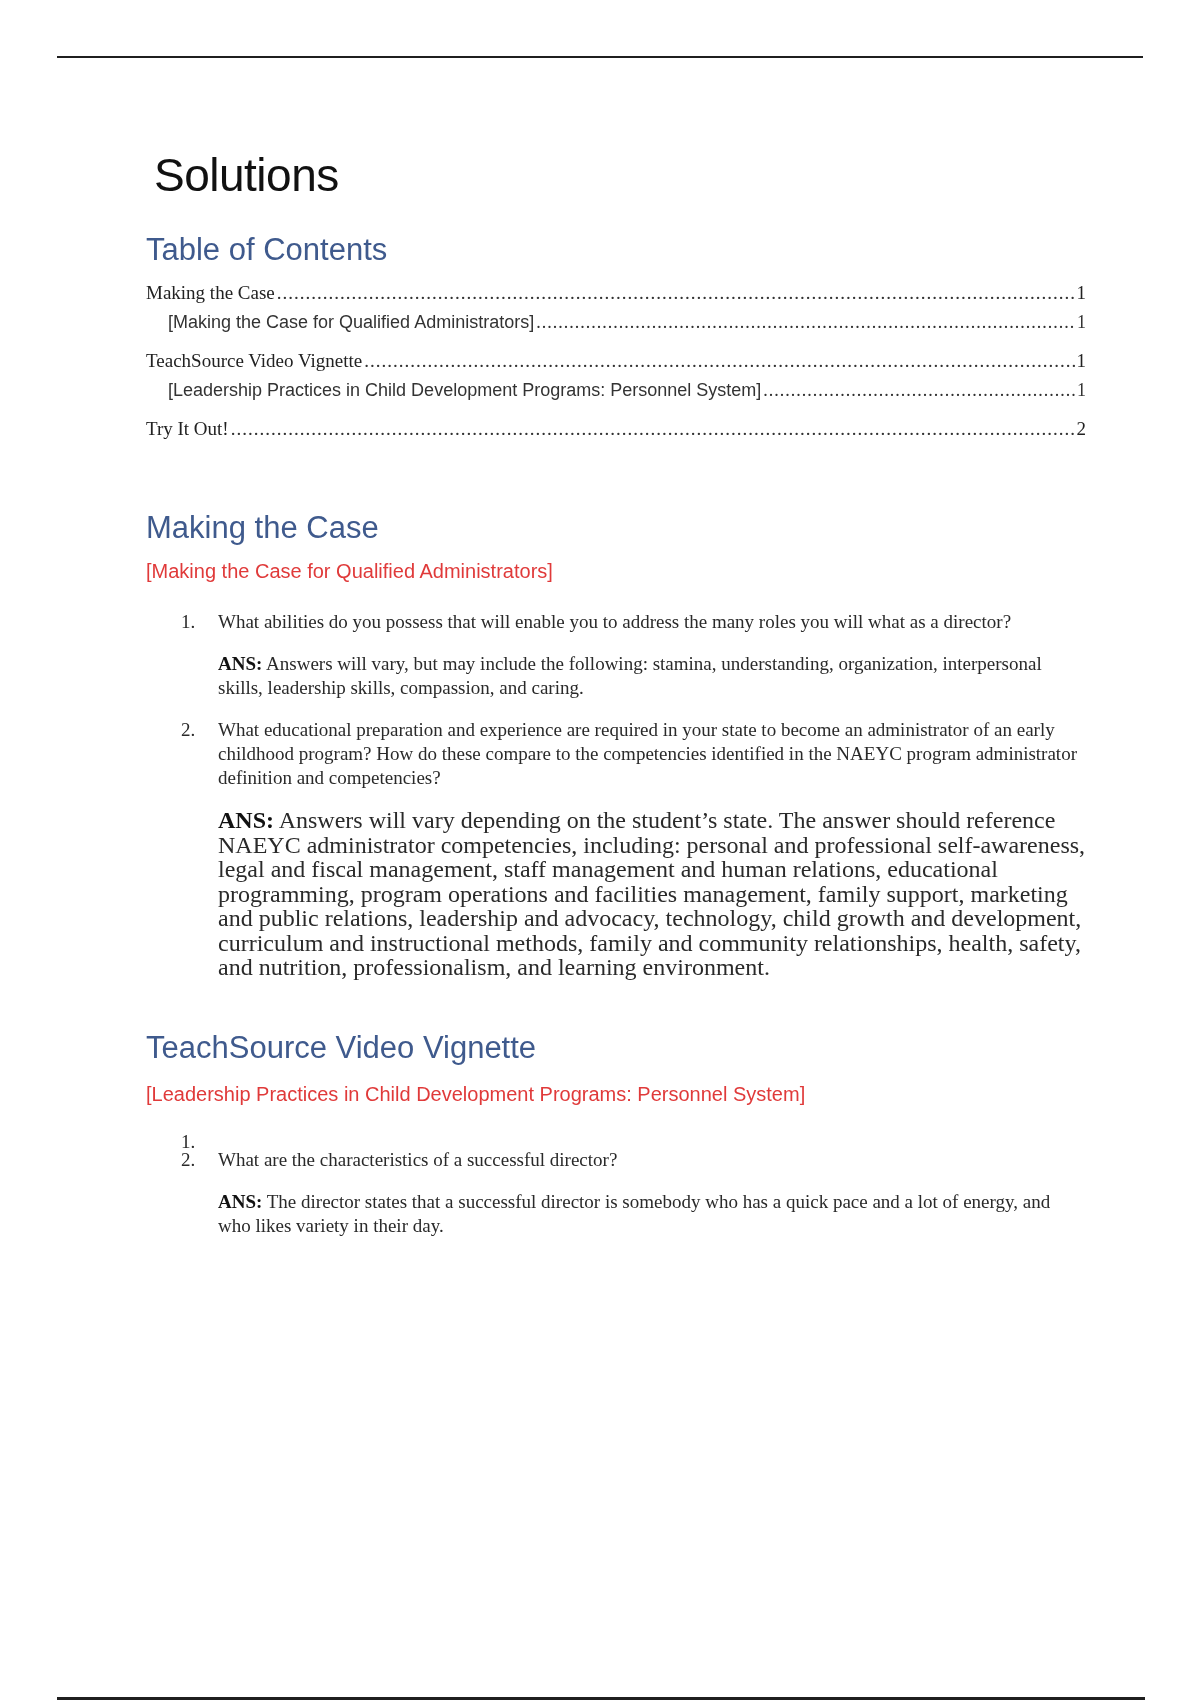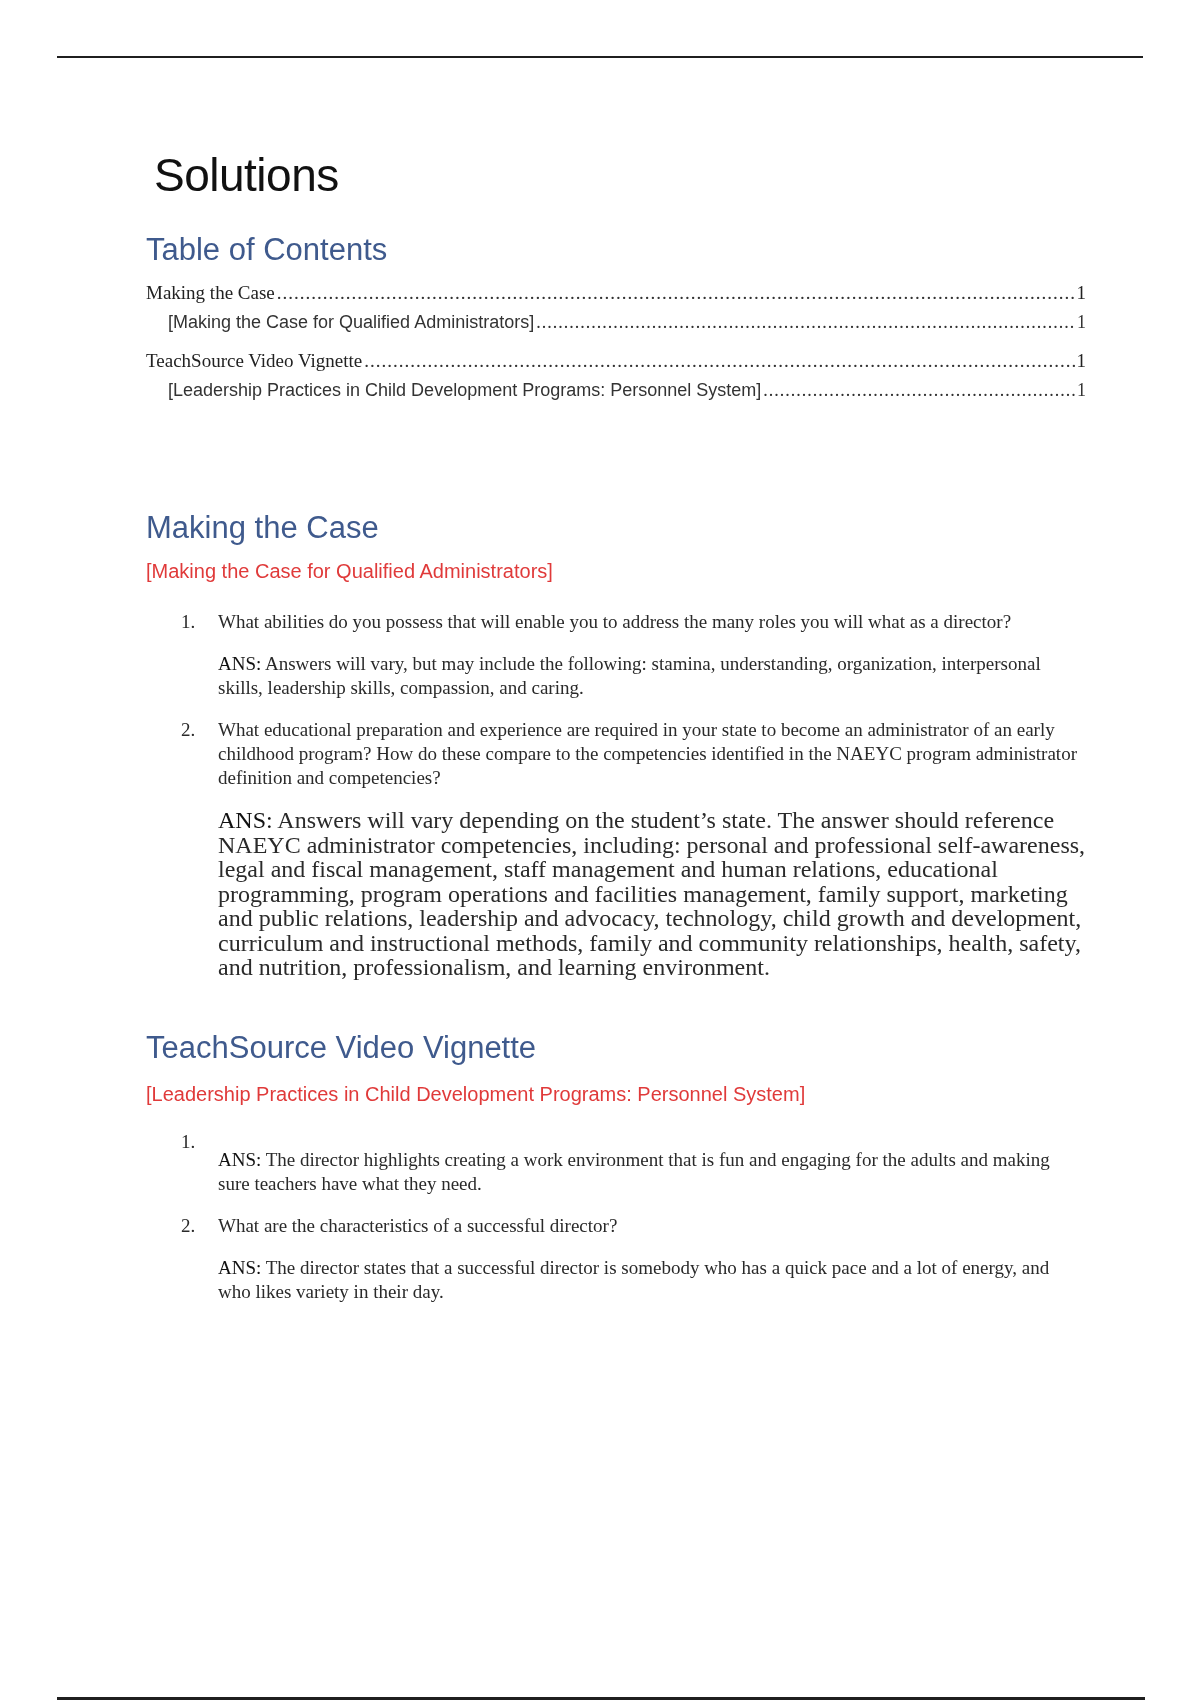--- a/index.html
+++ b/index.html
@@ -35,21 +35,21 @@
       font-family: "Liberation Sans", sans-serif; font-size: 31px; color: #3f5a8d;
     }
     .h2 {
       position: absolute; left: 0; margin: 0; font-weight: normal;
       font-family: "Liberation Sans", sans-serif; font-size: 20px; color: #e03a3a;
     }
     .qa { position: absolute; left: 0; width: 940px; font-family: "Liberation Serif", serif; font-size: 19px; color: #2a2a2a; line-height: 24px; }
     .q { position: relative; padding-left: 72px; }
     .q .num { position: absolute; left: 35px; top: 0; }
     .ans { padding-left: 72px; margin-top: 18px; }
-    .ans b { font-weight: normal; color: #111; }
+    .ans b { font-weight: bold; color: #111; }
     .ans.dense { line-height: 24.5px; font-size: 24px; }
   </style>
 </head>
 <body>
 
 <div class="rule top"></div>
 
 <div class="page">
   <h1 class="doc-title">Solutions</h1>
 
@@ -69,20 +69,25 @@
     <div class="toc-row lvl1" style="height:30px">
       <span>TeachSource Video Vignette</span>
       <span class="dots"></span>
       <span class="pg">1</span>
     </div>
     <div class="toc-row lvl2" style="height:38px">
       <span>[Leadership Practices in Child Development Programs: Personnel System]</span>
       <span class="dots"></span>
       <span class="pg">1</span>
     </div>
+    <div class="toc-row lvl1" style="height:30px">
+      <span>Try It Out!</span>
+      <span class="dots"></span>
+      <span class="pg">2</span>
+    </div>
   </div>
 
   <h2 class="h1" style="top:510px">Making the Case</h2>
   <h3 class="h2" style="top:560px">[Making the Case for Qualified Administrators]</h3>
 
   <div class="qa" style="top:610px">
     <div class="q">
       <span class="num">1.</span>
       <span>What abilities do you possess that will enable you to address the many roles you will what as a director?</span>
     </div>
@@ -98,23 +103,20 @@
     </div>
   </div>
 
   <h2 class="h1" style="top:1030px">TeachSource Video Vignette</h2>
   <h3 class="h2" style="top:1083px">[Leadership Practices in Child Development Programs: Personnel System]</h3>
 
   <div class="qa" style="top:1130px">
     <div class="q">
       <span class="num">1.</span>
     </div>
-    <div class="ans">
-      <b>ANS:</b><span> The director highlights creating a work environment that is fun and engaging for the adults and making sure teachers have what they need.</span>
-    </div>
     <div class="q" style="margin-top:18px">
       <span class="num">2.</span>
       <span>What are the characteristics of a successful director?</span>
     </div>
     <div class="ans">
       <b>ANS:</b><span> The director states that a successful director is somebody who has a quick pace and a lot of energy, and who likes variety in their day.</span>
     </div>
   </div>
 </div>
 

